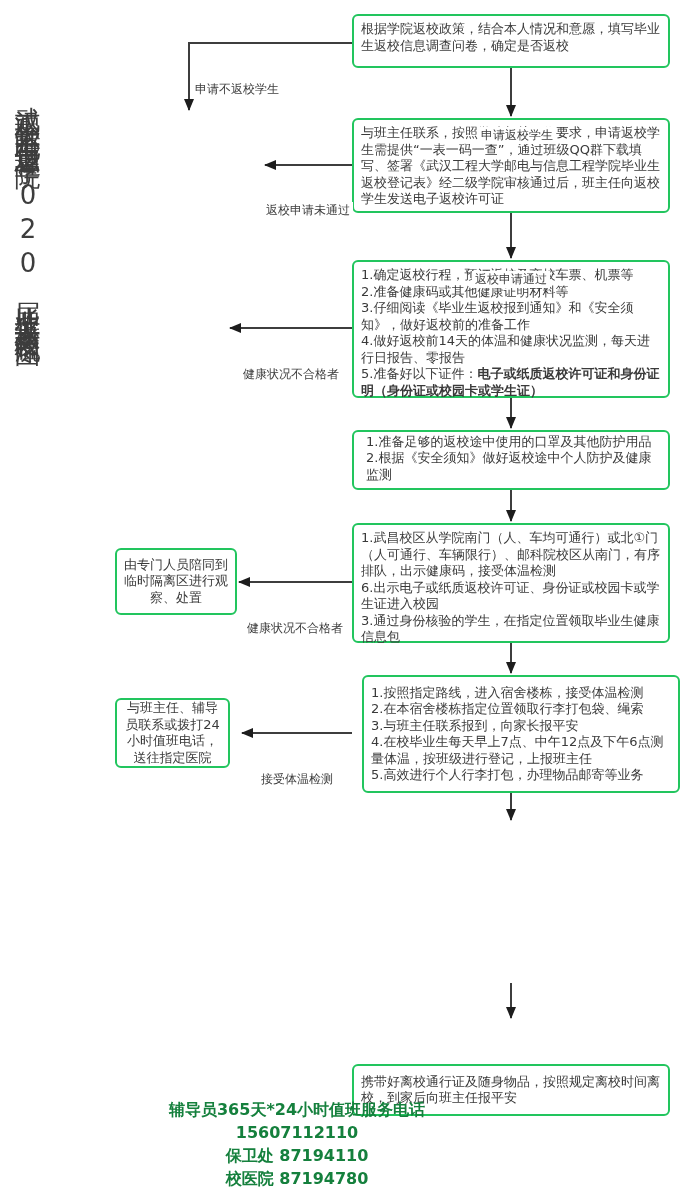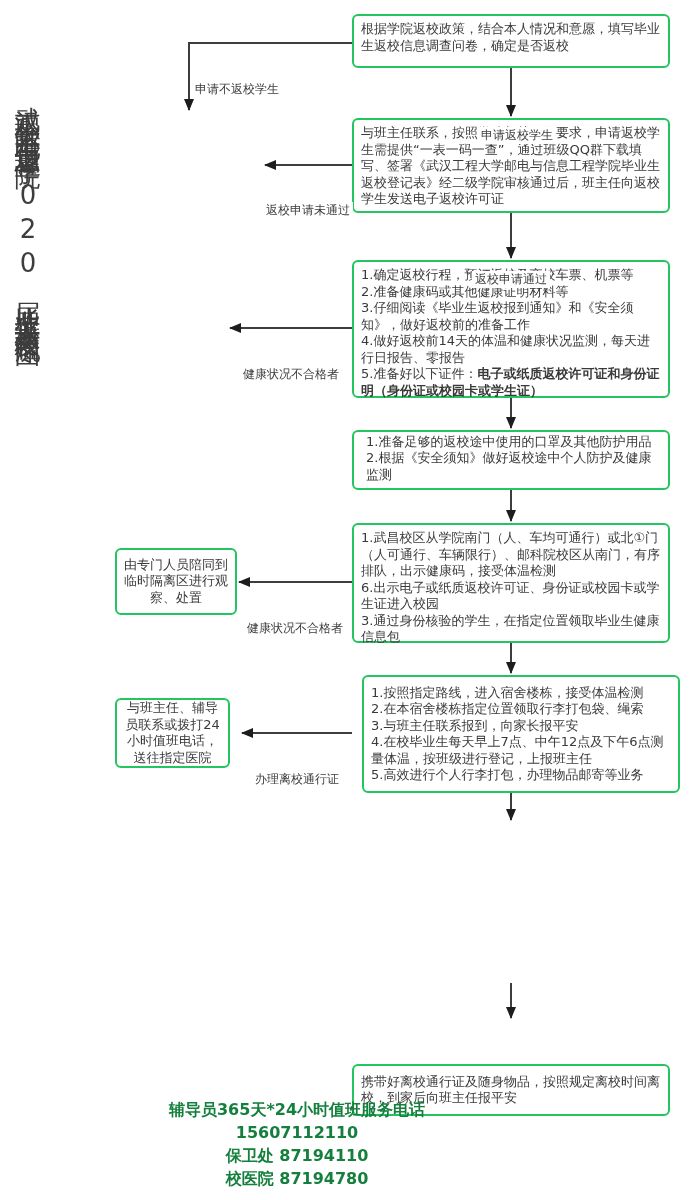--- a/index.html
+++ b/index.html
@@ -117,21 +117,21 @@
   <div class="box side" id="s4">
     <span class="side-text ta-c"><span>与班主任、辅导员联系或拨打24小时值班电话，送往指定医院</span></span>
   </div>
 
   <span class="edge-label" id="l1">申请不返校学生</span>
   <span class="edge-label" id="l2">申请返校学生</span>
   <span class="edge-label" id="l3">返校申请未通过</span>
   <span class="edge-label" id="l4">返校申请通过</span>
   <span class="edge-label" id="l5">健康状况不合格者</span>
   <span class="edge-label" id="l6">健康状况不合格者</span>
-  <span class="edge-label" id="l7">办理离校通行证</span>
+  <span class="edge-label" id="l7">接受体温检测</span>
 
   <div class="footer">
     <div>辅导员365天*24小时值班服务电话 15607112110</div>
     <div>保卫处 87194110</div>
     <div>校医院 87194780</div>
   </div>
 
 </div>
 
 </body></html>

